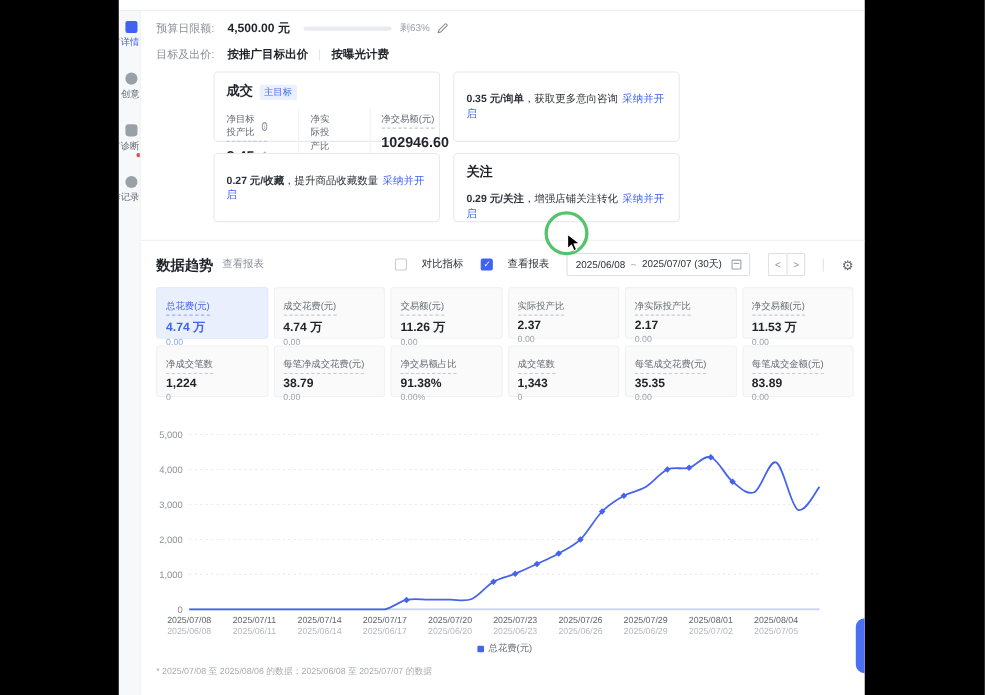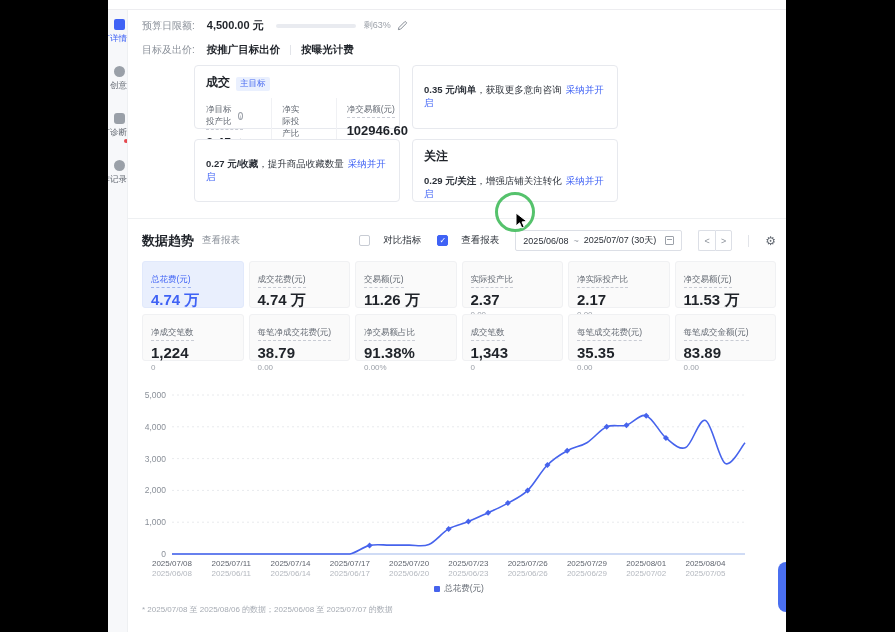--- a/index.html
+++ b/index.html
@@ -91,21 +91,21 @@
   .ctrl-sep { width:1px; height:12px; background:#e2e4e9; }
   .gear { font-size:12px; color:#646a73; cursor:pointer; line-height:1; }
 
   
   .metric-grid { margin-top:10px; display:grid; grid-template-columns:repeat(6,1fr);
     gap:6px 5px; }
   .mcard { background:#fafafa; border:1px solid #f0f1f3; border-radius:3px;
     padding:6px 8px; height:47px; cursor:pointer; }
   .mcard .m-label { font-size:8.5px; color:#646a73; border-bottom:1px dashed #c9ccd4;
     display:inline-block; padding-bottom:1px; white-space:nowrap; }
-  .mcard .m-value { font-size:15px; font-weight:bold; color:#1f2329; margin-top:3px; }
+  .mcard .m-value { font-size:11px; font-weight:bold; color:#1f2329; margin-top:3px; }
   .mcard .m-sub { font-size:8px; color:#9ca1a9; margin-top:2px; }
   .mcard.selected { background:#e9effd; border-color:#e1e9fc; }
   .mcard.selected .m-label { color:#3f62f5; border-bottom-color:#9eb3f0; }
   .mcard.selected .m-value { color:#3f62f5; }
   .mcard.selected .m-sub { color:#8aa3f0; }
 
   
   .chart-wrap { margin-top:26px; }
   .legend { display:flex; justify-content:center; align-items:center; gap:4px;
     margin-top:0px; }

